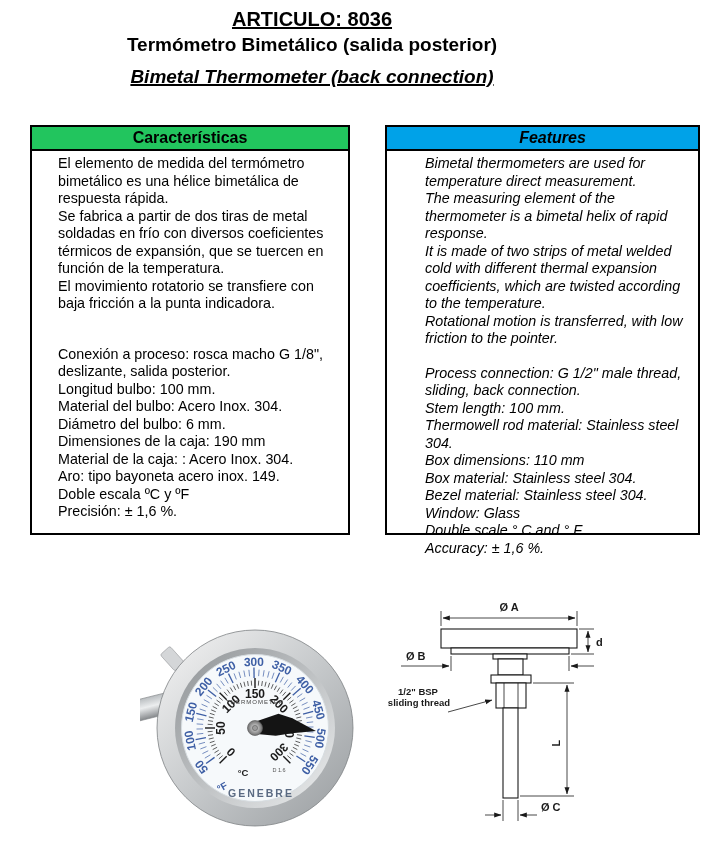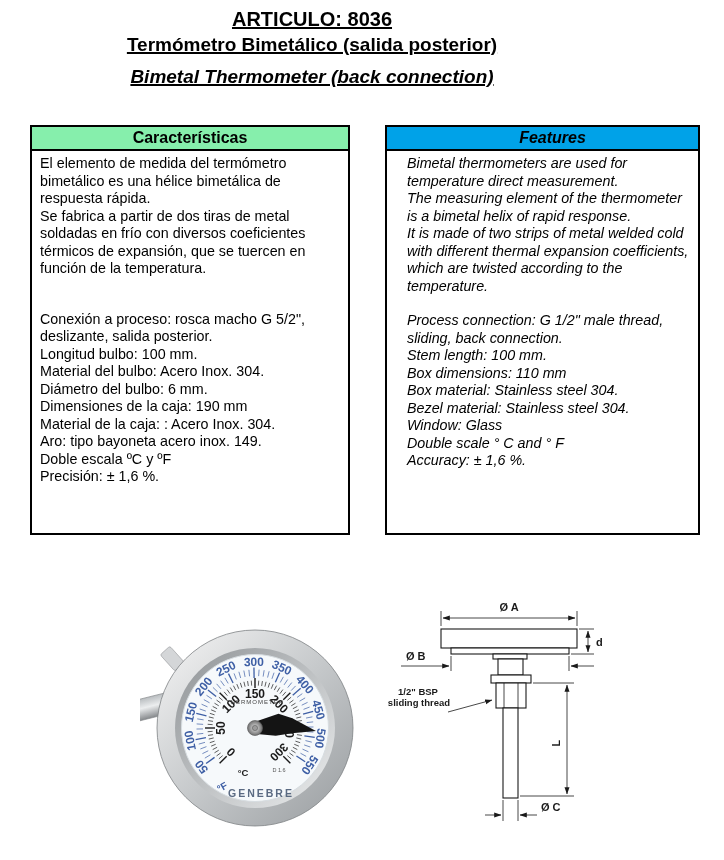--- a/index.html
+++ b/index.html
@@ -2,80 +2,83 @@
 <html><head>
 <meta charset="utf-8">
 <style>
   html,body{margin:0;padding:0;}
   body{
     width:724px;height:860px;background:#ffffff;position:relative;
     font-family:"Liberation Sans",sans-serif;color:#000;overflow:hidden;
   }
   .header{position:absolute;top:8px;left:0;width:624px;text-align:center;}
   .h1{font-size:20px;font-weight:bold;text-decoration:underline;text-decoration-thickness:2px;}
-  .h2{font-size:19px;font-weight:bold;text-decoration:underline;text-decoration-thickness:2px;margin-top:3px;}
+  .h2{font-size:19px;font-weight:bold;text-decoration-thickness:2px;margin-top:3px;}
   .h3{font-size:19px;font-weight:bold;font-style:italic;text-decoration:underline;text-decoration-thickness:2px;margin-top:10px;}
 
   .box{position:absolute;top:125px;height:410px;border:2px solid #000;box-sizing:border-box;background:#fff;}
   #box-car{left:30px;width:320px;}
   #box-feat{left:385px;width:315px;}
   .box-title{
     border-bottom:2px solid #000;text-align:center;
     font-size:16px;font-weight:bold;padding:1px 0 2px 0;line-height:19px;
   }
-  .box-body{padding:4px 6px 0 8px;font-size:14.3px;line-height:17.5px;}
+  .box-body{padding:4px 6px 0 8px;font-size:14.3px;line-height:17.5px;margin-left:18px;}
   #box-feat .box-body, #box-feat .box-title{font-style:italic;padding-left:20px;}
   #car-specs{margin-top:33px;}
   #feat-specs{margin-top:17px;}
 
   .photo-wrap{position:absolute;left:140px;top:598px;}
   .diagram-wrap{position:absolute;left:388px;top:598px;}
   svg text{font-family:"Liberation Sans",sans-serif;}
 </style>
 </head>
 <body>
 
 <div class="header">
   <div class="h1">ARTICULO: 8036</div>
   <div class="h2">Termómetro Bimetálico (salida posterior)</div>
   <div class="h3">Bimetal Thermometer (back connection)</div>
 </div>
 
 <div class="box" id="box-car">
-  <div class="box-title" style="background: #86efac;">Características</div>
+  <div class="box-title" style="background: #22c55e;">Características</div>
   <div class="box-body">
     <div id="car-paras">
         <div>El elemento de medida del termómetro bimetálico es una hélice bimetálica de respuesta rápida.</div>
         <div>Se fabrica a partir de dos tiras de metal soldadas en frío con diversos coeficientes térmicos de expansión, que se tuercen en función de la temperatura.</div>
+        <div>El movimiento rotatorio se transfiere con baja fricción a la punta indicadora.</div>
       </div>
     <div id="car-specs">
-        <div>Conexión a proceso: rosca macho G 5/2", deslizante, salida posterior.</div>
+        <div>Conexión a proceso: rosca macho G 1/8", deslizante, salida posterior.</div>
         <div>Longitud bulbo: 100 mm.</div>
         <div>Material del bulbo: Acero Inox. 304.</div>
         <div>Diámetro del bulbo: 6 mm.</div>
         <div>Dimensiones de la caja: 190 mm</div>
         <div>Material de la caja: : Acero Inox. 304.</div>
         <div>Aro: tipo bayoneta acero inox. 149.</div>
         <div>Doble escala ºC y ºF</div>
         <div>Precisión: ± 1,6 %.</div>
       </div>
   </div>
 </div>
 
 <div class="box" id="box-feat">
   <div class="box-title" style="background: rgb(0, 162, 232);">Features</div>
   <div class="box-body">
     <div id="feat-paras">
         <div>Bimetal thermometers are used for temperature direct measurement.</div>
         <div>The measuring element of the thermometer is a bimetal helix of rapid response.</div>
         <div>It is made of two strips of metal welded cold with different thermal expansion coefficients, which are twisted according to the temperature.</div>
+        <div>Rotational motion is transferred, with low friction to the pointer.</div>
       </div>
     <div id="feat-specs">
         <div>Process connection: G 1/2" male thread, sliding, back connection.</div>
         <div>Stem length: 100 mm.</div>
+        <div>Thermowell rod material: Stainless steel 304.</div>
         <div>Box dimensions: 110 mm</div>
         <div>Box material: Stainless steel 304.</div>
         <div>Bezel material: Stainless steel 304.</div>
         <div>Window: Glass</div>
         <div>Double scale ° C and ° F</div>
         <div>Accuracy: ± 1,6 %.</div>
       </div>
   </div>
 </div>
 

